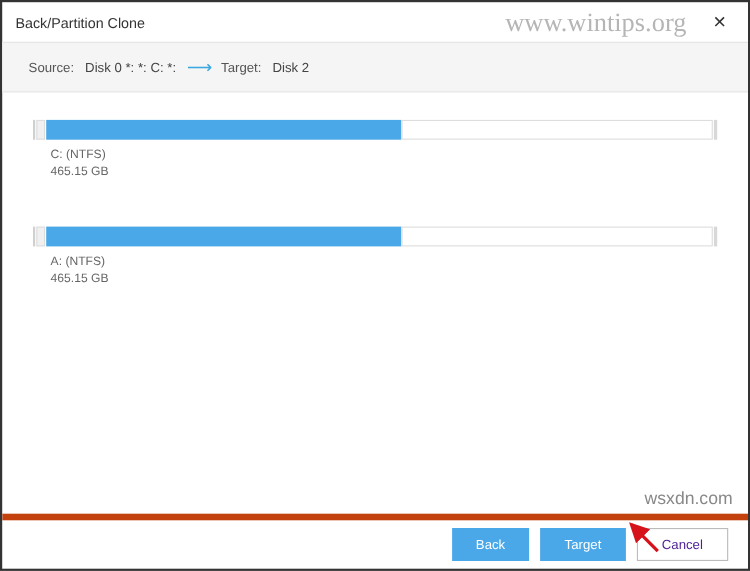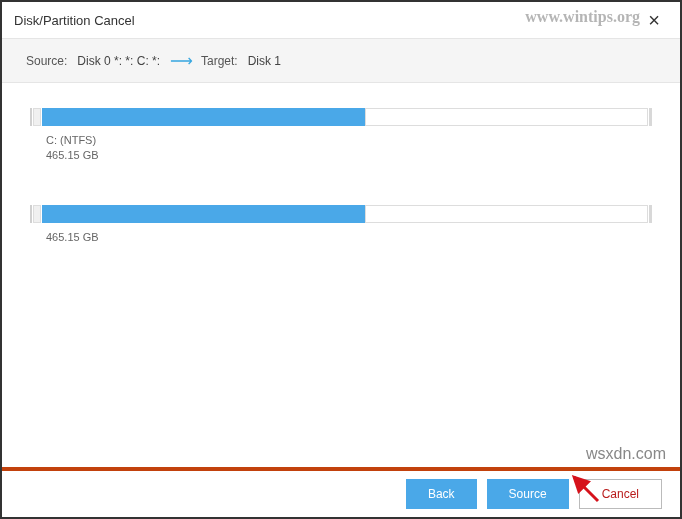--- a/index.html
+++ b/index.html
@@ -21,44 +21,44 @@
     
     .partition-bar { display: flex; align-items: center; height: 20px; margin-bottom: 6px; }
     .part-tiny-left { width: 2px; height: 18px; background: #d0d0d0; margin-right: 1px; }
     .part-tiny-lead { width: 8px; height: 18px; background: #f0f0f0; border: 1px solid #ddd; margin-right: 1px; }
     .part-fill { height: 18px; background: #4aa8e8; }
     .part-empty { height: 18px; background: #fff; border: 1px solid #ddd; flex: 1; }
     .part-tiny-right { width: 3px; height: 18px; background: #d8d8d8; margin-left: 1px; }
     
     .partition-info { font-size: 11px; color: #666; margin-left: 16px; line-height: 1.4; }
     
-    .footer { position: absolute; bottom: 0; left: 0; right: 0; height: 50px; border-top: 4px solid #c2410c; display: flex; align-items: center; justify-content: flex-end; padding: 0 18px; gap: 10px; margin-top: 37px; }
+    .footer { position: absolute; bottom: 0; left: 0; right: 0; height: 50px; border-top: 6px solid #c2410c; display: flex; align-items: center; justify-content: flex-end; padding: 0 18px; gap: 10px; margin-top: 37px; }
     .btn { height: 30px; padding: 0 22px; font-size: 12px; border: none; cursor: pointer; }
     .btn-primary { background: #4aa8e8; color: #fff; }
-    .btn-secondary { background: #fff; color: #b91c1c; border: 1px solid #bbb; }
+    .btn-secondary { background: #fff; color: #4c1d95; border: 1px solid #bbb; }
     
-    .watermark { position: absolute; top: 6px; right: 40px; font-size: 16px; font-weight: 700; color: rgba(120,120,120,0.55); font-family: Georgia, serif; pointer-events: none; }
+    .watermark { position: absolute; top: 6px; right: 56px; font-size: 24px; font-weight: 400; color: rgba(120,120,120,0.55); font-family: Georgia, serif; pointer-events: none; }
     .watermark-bottom { position: absolute; bottom: 54px; right: 14px; font-size: 16px; color: #888; pointer-events: none; }
     
     .annotate-arrow { position: absolute; bottom: 12px; right: 78px; pointer-events: none; }
   </style>
 </head>
 <body>
 
 <div class="titlebar">
-  <span class="titlebar-title">Disk/Partition Cancel</span>
+  <span class="titlebar-title">Back/Partition Clone</span>
   <span class="titlebar-close">×</span>
 </div>
 
 <div class="summary-bar">
   <span class="summary-label">Source:</span>
   <span>Disk 0 *: *: C: *:</span>
   <span class="arrow-icon">⟶</span>
   <span class="summary-label">Target:</span>
-  <span>Disk 1</span>
+  <span>Disk 2</span>
 </div>
 
 <div class="content">
 
   <div class="section">
     <div class="partition-bar">
       <div class="part-tiny-left"></div>
       <div class="part-tiny-lead"></div>
       <div class="part-fill" style="width:52%"></div>
       <div class="part-empty"></div>
@@ -72,29 +72,30 @@
 
   <div class="section">
     <div class="partition-bar">
       <div class="part-tiny-left"></div>
       <div class="part-tiny-lead"></div>
       <div class="part-fill" style="width:52%"></div>
       <div class="part-empty"></div>
       <div class="part-tiny-right"></div>
     </div>
     <div class="partition-info">
+      <div>A: (NTFS)</div>
       <div>465.15 GB</div>
     </div>
   </div>
 
 </div>
 
 <div class="footer">
   <button class="btn btn-primary">Back</button>
-  <button class="btn btn-primary">Source</button>
+  <button class="btn btn-primary">Target</button>
   <button class="btn btn-secondary">Cancel</button>
 </div>
 
 <div class="watermark">www.wintips.org</div>
 <div class="watermark-bottom">wsxdn.com</div>
 
 <svg class="annotate-arrow" width="34" height="34">
   <defs>
       <marker id="ah" markerWidth="6" markerHeight="6" refX="5" refY="3" orient="auto">
         <path d="M0,0 L6,3 L0,6 Z" fill="#d6121b"></path>

